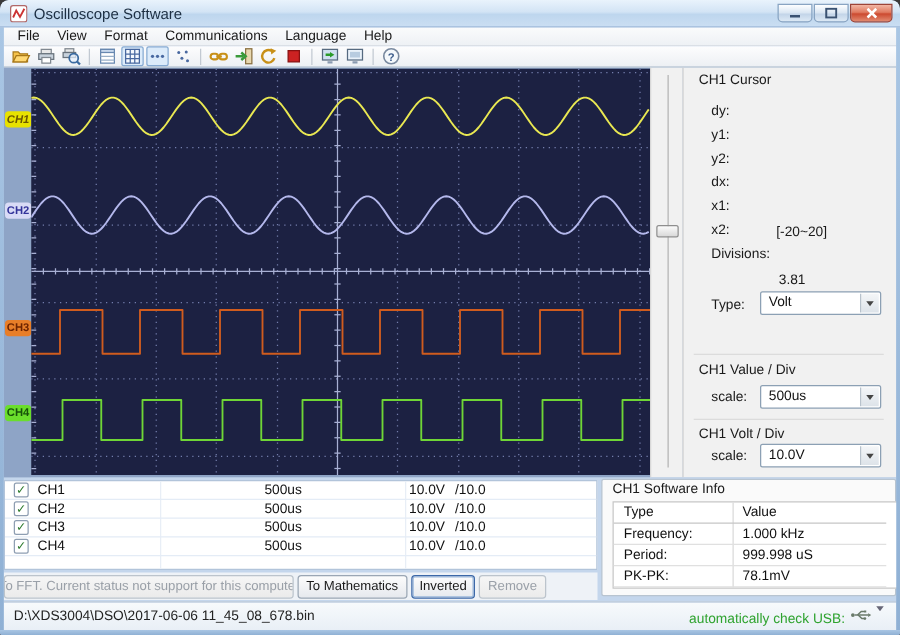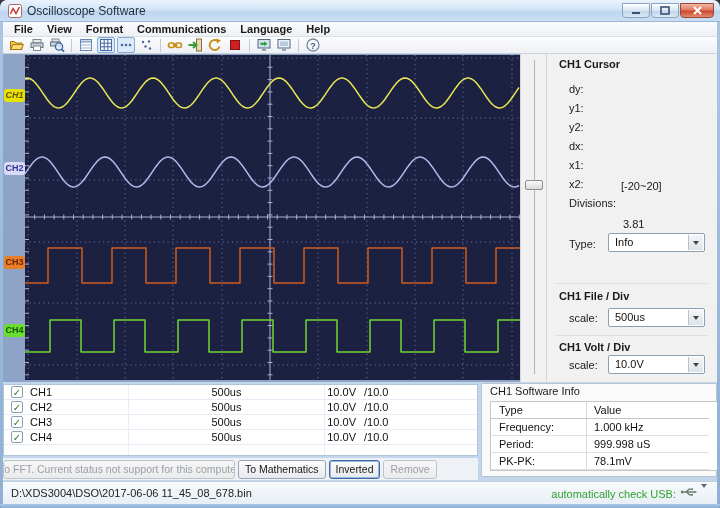--- a/index.html
+++ b/index.html
@@ -32,21 +32,21 @@
   .winbtn.close {
     width:34px; border-color:#9c4438; color:#fff; font-weight:bold;
     background:linear-gradient(180deg,#f2b6a4,#e07a60 45%,#cc4a30 55%,#e28a70);
   }
   
   #menubar {
     position:absolute; left:3px; top:22px; width:714px; height:15px;
     background:linear-gradient(180deg,#fafbfc,#eef1f5); border-bottom:1px solid #dadfe6;
     display:flex; align-items:center; padding-left:4px; z-index:4;
   }
-  .menu-item { font-size:11px; padding:0 7px; color:#1a1a1a;font-weight:bold; }
+  .menu-item { font-size:11px; padding:0 7px; color:#1a1a1a; }
   
   #toolbar {
     position:absolute; left:3px; top:37px; width:714px; height:17px;
     background:linear-gradient(180deg,#fdfdfe,#edf0f4); border-bottom:1px solid #c9d1da;
     display:flex; align-items:center; padding-left:4px; z-index:4;
   }
   .tbtn { width:18px; height:16px; display:flex; align-items:center; justify-content:center; border:1px solid transparent; border-radius:2px; margin:0 1px; }
   .tbtn.active { background:#dcebfa; border-color:#86aad2; }
   .tsep { width:1px; height:13px; background:#c2c9d2; margin:0 4px; }
   
@@ -63,21 +63,21 @@
   #plot { position:absolute; left:22px; top:1px; width:495px; height:325px; background:#1c2142; }
   
   #slider-col { position:absolute; left:517px; top:0; width:26px; height:328px; background:#f1f1f1; border-left:1px solid #d8d8d8; }
   #slider-track { position:absolute; left:13px; top:6px; width:1px; height:314px; background:#b4b4b4; }
   #slider-thumb {
     position:absolute; left:4px; top:126px; width:18px; height:10px;
     background:linear-gradient(180deg,#fbfbfb,#d9d9d9); border:1px solid #8e8e8e; border-radius:2px;
   }
   
   #right-panel { position:absolute; left:543px; top:0; width:171px; height:328px; background:#f1f1f1; border-left:1px solid #d4d4d4; font-size:11px; }
-  .rp-title { position:absolute; left:12px; color:#1a1a1a;font-weight:bold; }
+  .rp-title { position:absolute; left:12px; color:#1a1a1a; }
   .rp-label { position:absolute; left:22px; color:#1a1a1a; }
   .rp-sep { position:absolute; left:8px; width:152px; height:1px; background:#dcdcdc; }
   .rp-select {
     position:absolute; left:61px; width:97px; height:19px; background:#fff;
     border:1px solid #8ca0b4; border-radius:2px; font-size:11px; line-height:17px; padding-left:6px; color:#111;
   }
   .rp-select .arrowbox { position:absolute; right:1px; top:1px; width:15px; height:15px; background:linear-gradient(180deg,#f4f6f8,#dde3e9); border-left:1px solid #b8c2cc; display:flex; align-items:center; justify-content:center; }
   .arrow-down { width:0; height:0; border-left:3.5px solid transparent; border-right:3.5px solid transparent; border-top:4px solid #444; }
   
   #bottom { position:absolute; left:3px; top:382px; width:714px; height:99px; background:#c4d6ec; }
@@ -418,27 +418,27 @@
       <span class="rp-label" style="top:48px">y1:</span>
       <span class="rp-label" style="top:67px">y2:</span>
       <span class="rp-label" style="top:86px">dx:</span>
       <span class="rp-label" style="top:105px">x1:</span>
       <span class="rp-label" style="top:124px">x2:</span>
       <span class="rp-label" style="top:143px">Divisions:</span>
       <span class="rp-label" style="top:126px; left:74px">[-20~20]</span>
       <span class="rp-label" style="top:164px; left:76px">3.81</span>
       <span class="rp-label" style="top:184px">Type:</span>
       <div class="rp-select" style="top:179px">
-        <span>Info</span>
+        <span>Volt</span>
         <span class="arrowbox">
             <span class="arrow-down"></span>
           </span>
       </div>
       <div class="rp-sep" style="top:229px"></div>
-      <span class="rp-title" style="top:236px">CH1 File / Div</span>
+      <span class="rp-title" style="top:236px">CH1 Value / Div</span>
       <span class="rp-label" style="top:258px">scale:</span>
       <div class="rp-select" style="top:254px">
         <span>500us</span>
         <span class="arrowbox">
             <span class="arrow-down"></span>
           </span>
       </div>
       <div class="rp-sep" style="top:281px"></div>
       <span class="rp-title" style="top:287px">CH1 Volt / Div</span>
       <span class="rp-label" style="top:305px">scale:</span>

